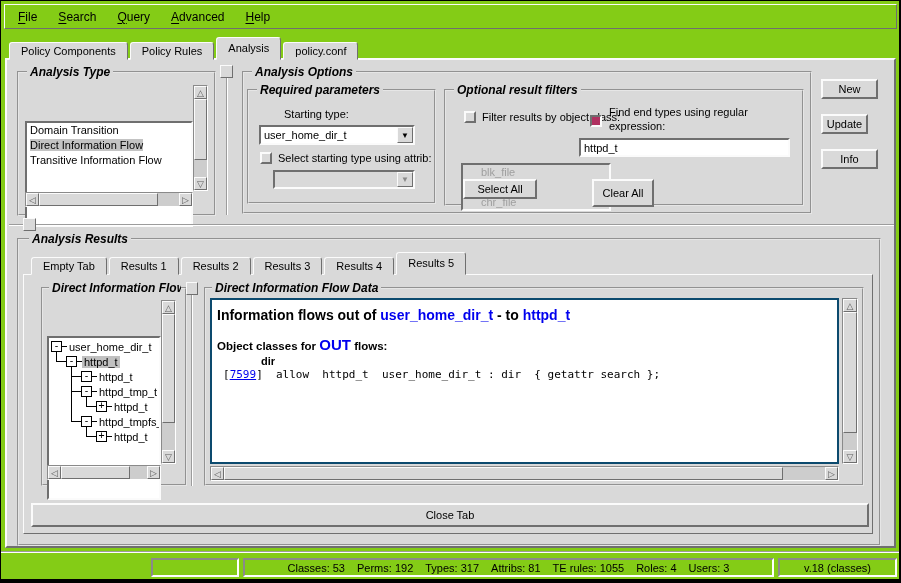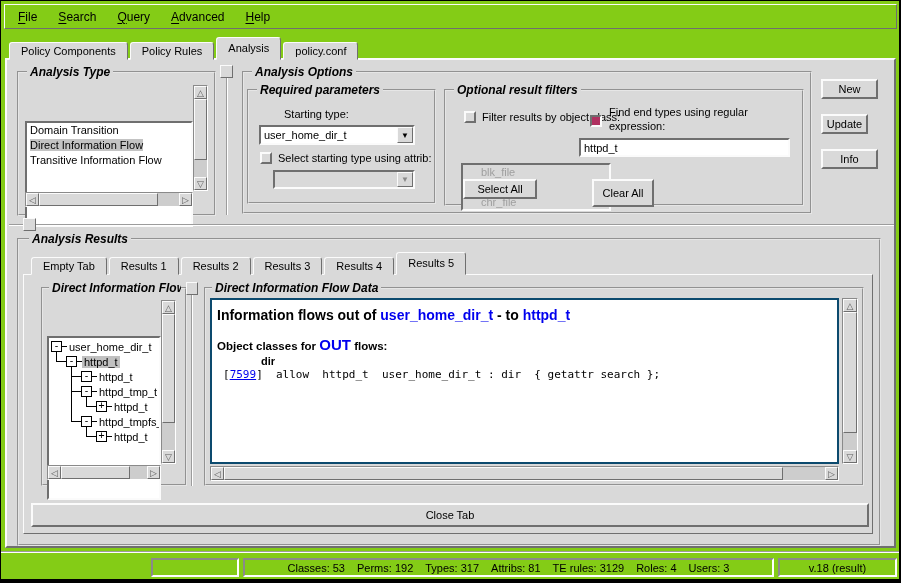--- a/index.html
+++ b/index.html
@@ -309,21 +309,21 @@
 
   <div class="btn" style="left:30px; top:502px; width:838px; height:24px; z-index:3;">Close Tab</div>
 
   <div class="sash-line-h" style="left:0px; top:550px; width:901px;"></div>
   <div class="status-box" style="left:150px; top:557px; width:88px;"></div>
   <div class="status-box" style="left:242px; top:557px; width:531px;">
     <span>Classes: 53</span>
     <span>Perms: 192</span>
     <span>Types: 317</span>
     <span>Attribs: 81</span>
-    <span>TE rules: 3129</span>
+    <span>TE rules: 1055</span>
     <span>Roles: 4</span>
     <span>Users: 3</span>
   </div>
   <div class="status-box" style="left:777px; top:557px; width:119px;">
-    <span>v.18 (result)</span>
+    <span>v.18 (classes)</span>
   </div>
 
 </div>
 
 </body></html>

